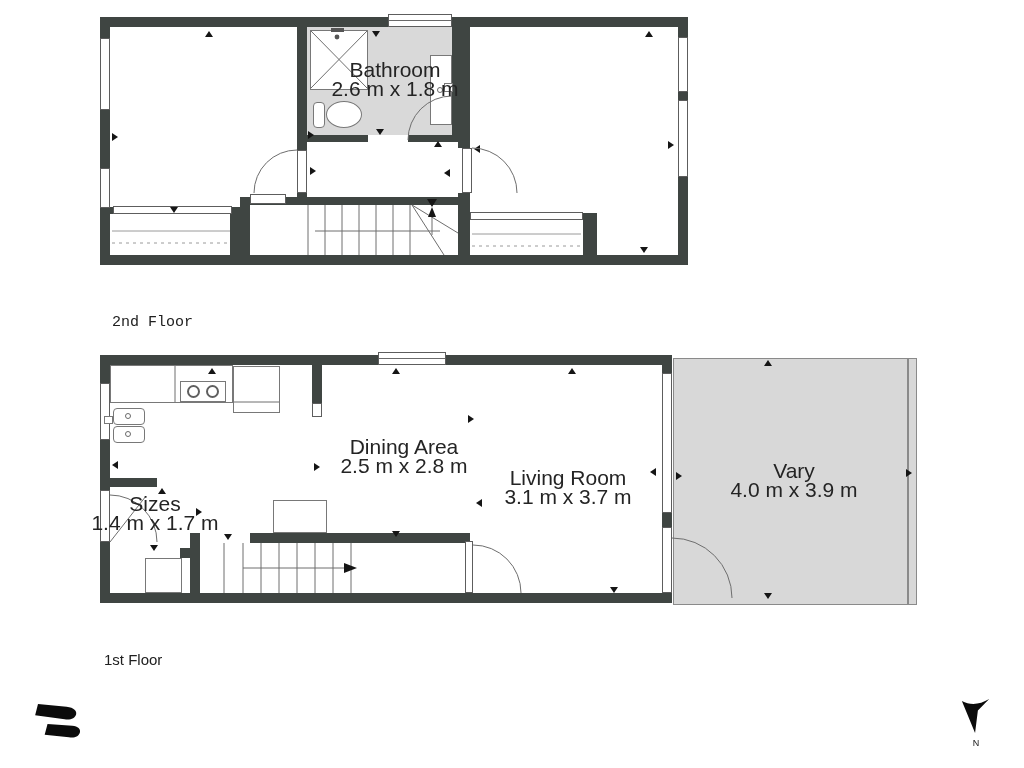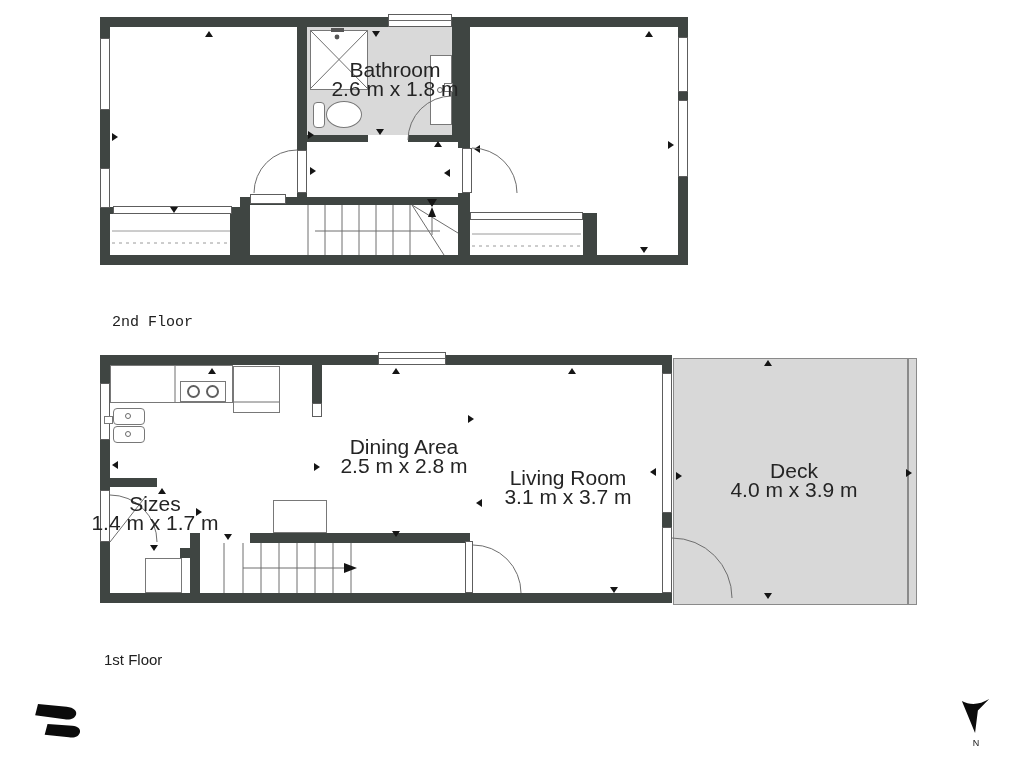--- a/index.html
+++ b/index.html
@@ -221,21 +221,21 @@
     </div>
     <div class="rlabel" style="left:468px;top:132px;">
       <div>Living Room</div>
       <div>3.1 m x 3.7 m</div>
     </div>
     <div class="rlabel" style="left:55px;top:158px;">
       <div>Sizes</div>
       <div>1.4 m x 1.7 m</div>
     </div>
     <div class="rlabel" style="left:694px;top:125px;">
-      <div>Deck</div>
+      <div>Vary</div>
       <div>4.0 m x 3.9 m</div>
     </div>
   </div>
 
   <div class="floor-label" style="left:104px;top:651px;">1st Floor</div>
 
 
   <svg style="position:absolute;left:33px;top:702px;" width="50" height="40" viewBox="0 0 52 42">
     <path d="M5 2 L35 5 C43 6 46 9.5 45 13 C44 17 39 19 33 18 L2 14 Z" fill="#0b0b0b"></path>
     <path d="M15 23 L41 25 C47 25.5 50 28.5 49 32 C48 36 43.5 38 37.5 37 L12 34.5 Z" fill="#0b0b0b"></path>

